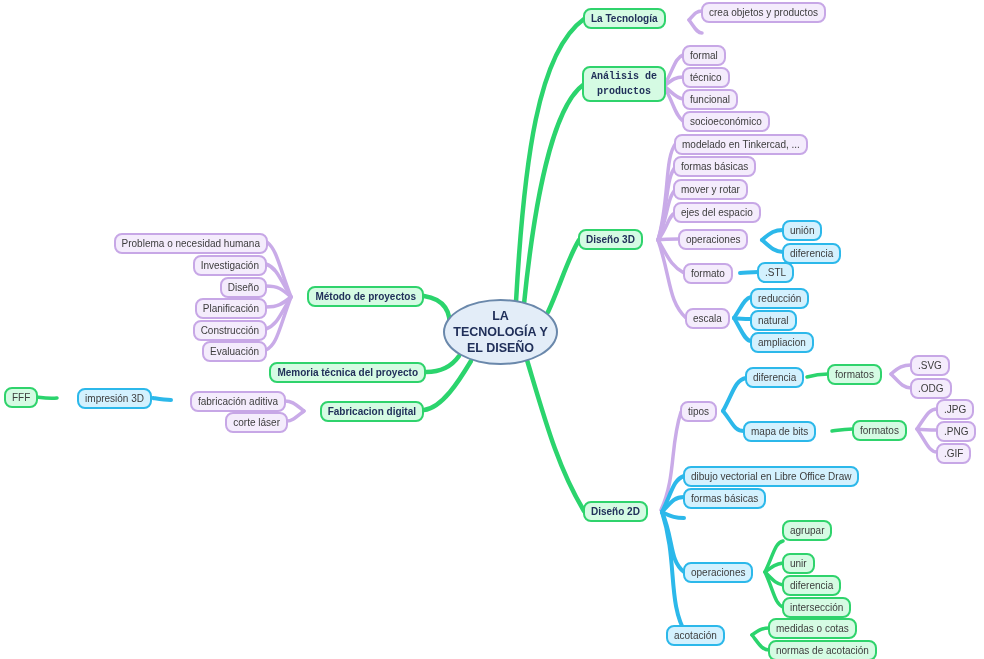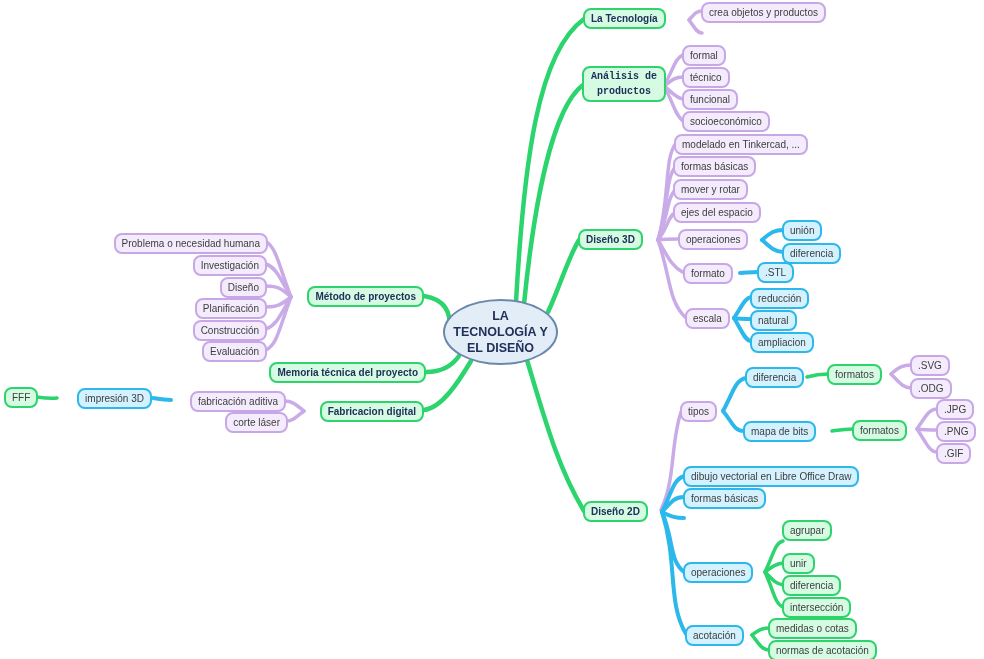--- a/index.html
+++ b/index.html
@@ -142,21 +142,21 @@
   <div class="node purple" style="left:936px;top:421px">.PNG</div>
   <div class="node purple" style="left:936px;top:443px">.GIF</div>
 
   <div class="node cyan" style="left:683px;top:466px">dibujo vectorial en Libre Office Draw</div>
   <div class="node cyan" style="left:683px;top:488px">formas básicas</div>
   <div class="node cyan" style="left:683px;top:562px">operaciones</div>
   <div class="node green" style="left:782px;top:520px">agrupar</div>
   <div class="node green" style="left:782px;top:553px">unir</div>
   <div class="node green" style="left:782px;top:575px">diferencia</div>
   <div class="node green" style="left:782px;top:597px">intersección</div>
-  <div class="node cyan" style="left:685px;top:625px">acotación</div>
+  <div class="node cyan" style="left:666px;top:625px">acotación</div>
   <div class="node green" style="left:768px;top:618px">medidas o cotas</div>
   <div class="node green" style="left:768px;top:640px">normas de acotación</div>
 
   <div class="node purple" style="right:716px;top:233px">Problema o necesidad humana</div>
   <div class="node purple" style="right:717px;top:255px">Investigación</div>
   <div class="node purple" style="right:717px;top:277px">Diseño</div>
   <div class="node purple" style="right:717px;top:298px">Planificación</div>
   <div class="node purple" style="right:717px;top:320px">Construcción</div>
   <div class="node purple" style="right:717px;top:341px">Evaluación</div>
 

